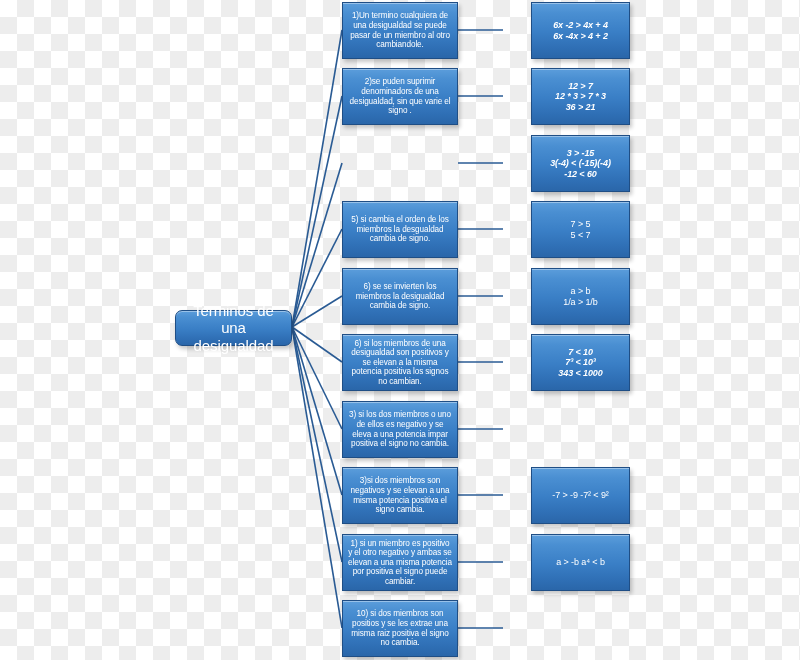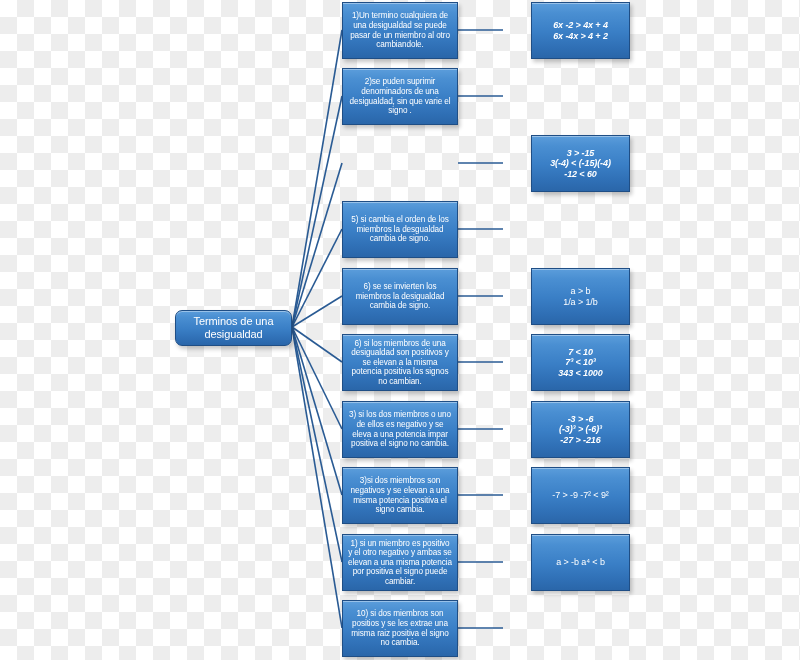--- a/index.html
+++ b/index.html
@@ -57,21 +57,21 @@
     display: block;
     width: 100%;
     white-space: pre-line;
   }
 
   #root-node {
     left: 175px;
     top: 310px;
     width: 117px;
     height: 36px;
-    font-size: 11px;
+    font-size: 15px;
     border-radius: 7px;
   }
 
   .rule-node {
     left: 342px;
     width: 116px;
     height: 57px;
     font-size: 8.2px;
   }
   .example-node {
@@ -151,38 +151,42 @@
       <span class="txt">1) si un miembro es positivo y el otro negativo y ambas se elevan a una misma potencia por positiva el signo puede cambiar.</span>
     </div>
   <div class="node rule-node" style="top:600px">
       <span class="txt">10) si dos miembros  son positios y se les extrae una misma raiz positiva el signo no cambia.</span>
     </div>
 
   <div class="node example-node italic" style="top:2px">
       <span class="txt">6x -2 &gt; 4x + 4
 6x -4x &gt; 4 + 2</span>
     </div>
+  <div class="node example-node italic" style="top:68px">
+      <span class="txt">12 &gt; 7
+12 * 3 &gt; 7 * 3
+36 &gt; 21</span>
+    </div>
   <div class="node example-node italic" style="top:135px">
       <span class="txt">3 &gt; -15
 3(-4) &lt; (-15)(-4)
 -12 &lt; 60</span>
+    </div>
+  <div class="node example-node plain" style="top:201px">
+      <span class="txt">7 &gt; 5
+5 &lt; 7</span>
     </div>
   <div class="node example-node plain" style="top:268px">
       <span class="txt">a &gt; b
 1/a &gt; 1/b</span>
     </div>
   <div class="node example-node italic" style="top:334px">
       <span class="txt">7 &lt; 10
 7³ &lt; 10³
 343 &lt; 1000</span>
-    </div>
-  <div class="node example-node italic" style="top:401px">
-      <span class="txt">-3 &gt; -6
-(-3)³ &gt; (-6)³
--27 &gt; -216</span>
     </div>
   <div class="node example-node plain" style="top:467px">
       <span class="txt">-7 &gt; -9   -7² &lt; 9²</span>
     </div>
   <div class="node example-node plain" style="top:534px">
       <span class="txt">a &gt; -b   a⁴ &lt; b</span>
     </div>
 
 </div>
 

